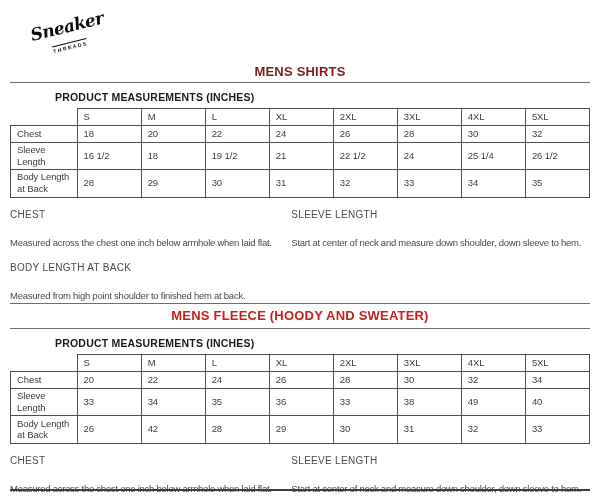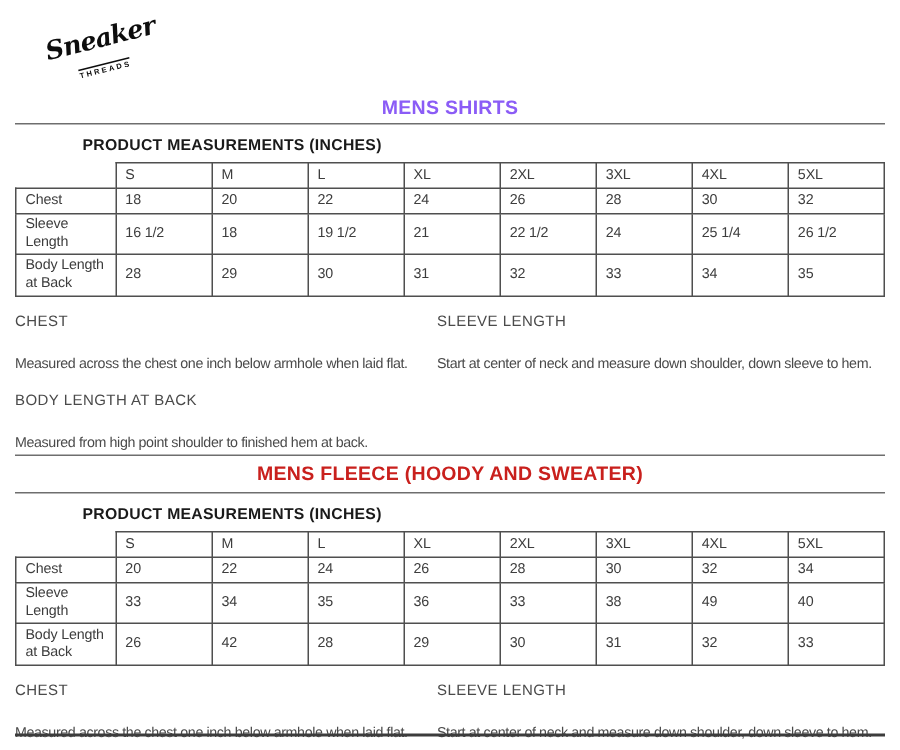--- a/index.html
+++ b/index.html
@@ -94,21 +94,21 @@
 </head>
 <body>
 
 <div class="page">
 
   <div class="header">
     <div class="logo">
       <div class="logo-script">Sneaker</div>
       <div class="logo-sub">THREADS</div>
     </div>
-    <div class="section-title" style="color: #8b5cf6;">MENS SHIRTS</div>
+    <div class="section-title" style="color: #7f1d1d;">MENS SHIRTS</div>
   </div>
 
   <div class="pm-heading">PRODUCT MEASUREMENTS (INCHES)</div>
 
   <table>
     <colgroup>
       <col style="width:11.5%">
       <col>
         <col>
         <col>

